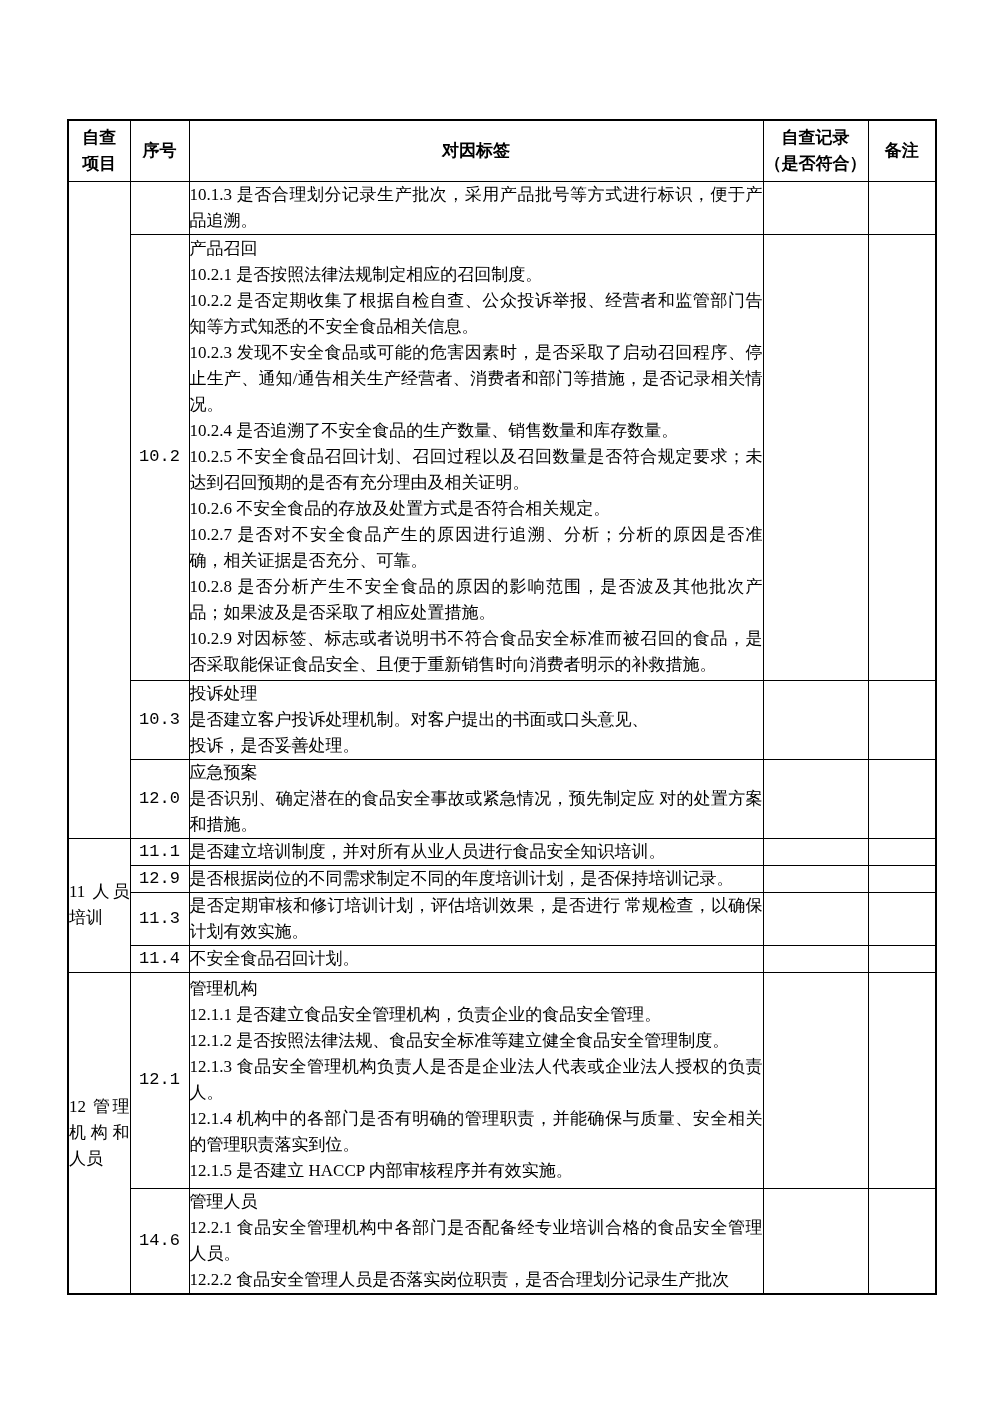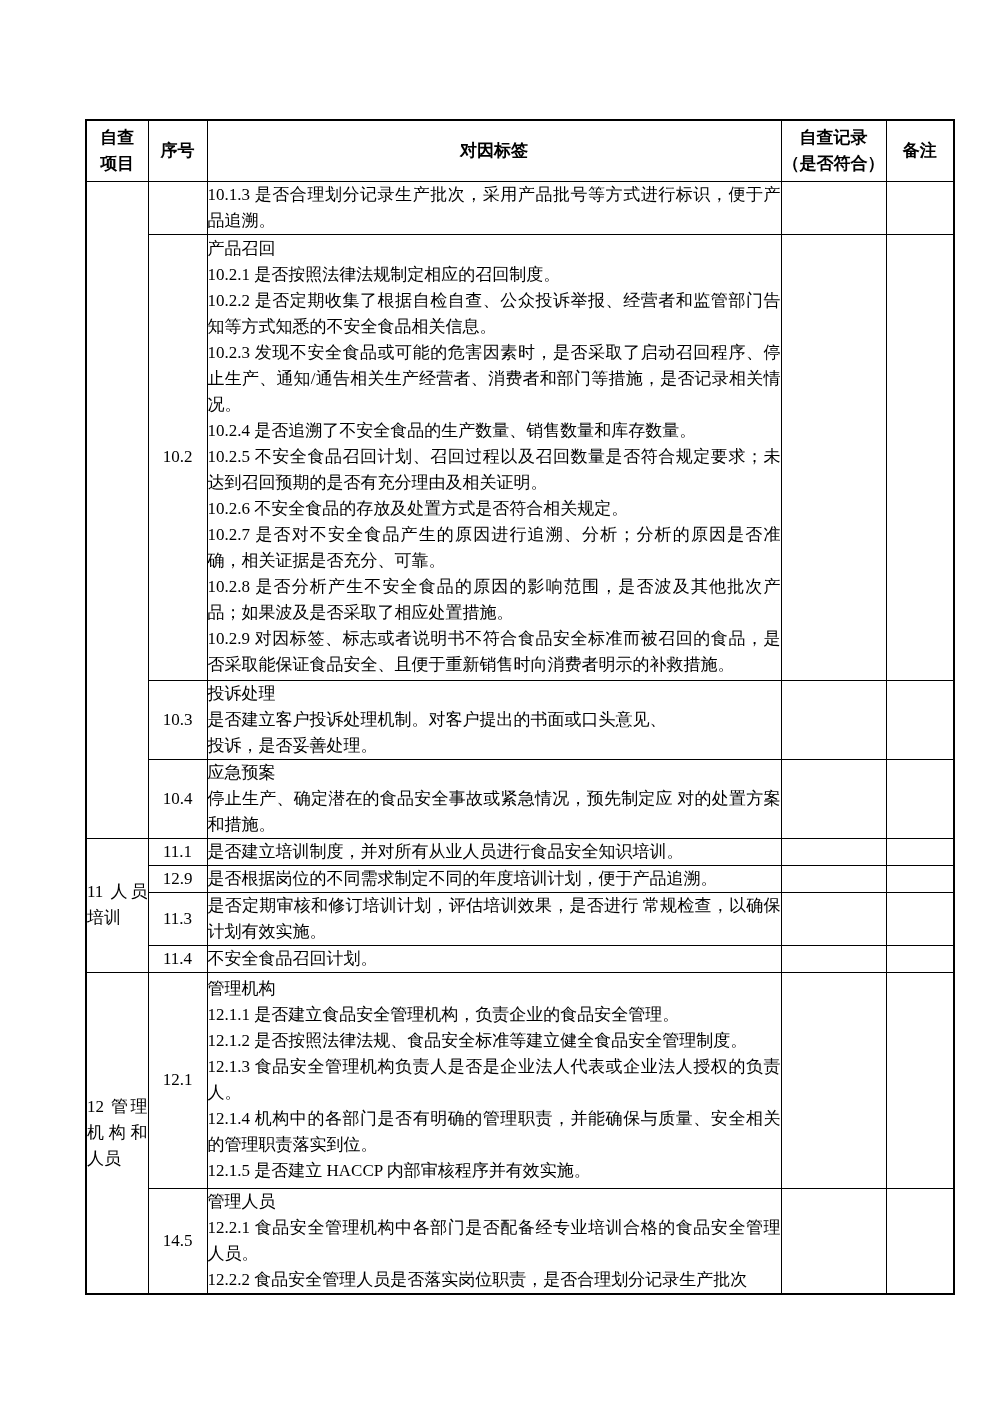--- a/index.html
+++ b/index.html
@@ -10,21 +10,21 @@
     color: #000000;
   }
   .sheet {
     position: relative;
     width: 1000px; height: 1414px;
     background: #ffffff;
     overflow: hidden;
   }
   table.checklist {
     position: absolute;
-    left: 85px; top: 119px;
+    left: 67px; top: 119px;
     width: 868px;
     border-collapse: collapse;
     table-layout: fixed;
     border: 2px solid #000000;
   }
   .checklist col.c-project { width: 62px; }
   .checklist col.c-no      { width: 59px; }
   .checklist col.c-content { width: 574px; }
   .checklist col.c-record  { width: 105px; }
   .checklist col.c-note    { width: 68px; }
@@ -51,21 +51,21 @@
   .rh105 { height: 105px; }
 
   .project-cell {
     text-align: justify;
     padding: 0 6px;
     vertical-align: middle;
   }
   .no-cell {
     text-align: center;
     vertical-align: middle;
-    font-family: Liberation Serif, serif;
+    font-family: Liberation Mono, monospace;
     font-size: 16px;
   }
   .content-cell {
     text-align: justify;
     padding: 0 8px;
     white-space: pre-wrap;
     vertical-align: middle;
     margin-top: 13px;
   }
   .record-cell, .note-cell { background: #ffffff; }
@@ -119,37 +119,37 @@
       </tr>
       <tr class="rh77">
         <td class="no-cell">10.3</td>
         <td class="content-cell">投诉处理
 是否建立客户投诉处理机制。对客户提出的书面或口头意见、
 投诉，是否妥善处理。</td>
         <td class="record-cell"></td>
         <td class="note-cell"></td>
       </tr>
       <tr class="rh77">
-        <td class="no-cell">10.4</td>
+        <td class="no-cell">12.0</td>
         <td class="content-cell">应急预案
-停止生产、确定潜在的食品安全事故或紧急情况，预先制定应 对的处置方案和措施。</td>
+是否识别、确定潜在的食品安全事故或紧急情况，预先制定应 对的处置方案和措施。</td>
         <td class="record-cell"></td>
         <td class="note-cell"></td>
       </tr>
 
       <tr class="rh26">
         <td class="project-cell" rowspan="4">11 人员培训</td>
         <td class="no-cell">11.1</td>
         <td class="content-cell">是否建立培训制度，并对所有从业人员进行食品安全知识培训。</td>
         <td class="record-cell"></td>
         <td class="note-cell"></td>
       </tr>
       <tr class="rh26">
         <td class="no-cell">12.9</td>
-        <td class="content-cell">是否根据岗位的不同需求制定不同的年度培训计划，便于产品追溯。</td>
+        <td class="content-cell">是否根据岗位的不同需求制定不同的年度培训计划，是否保持培训记录。</td>
         <td class="record-cell"></td>
         <td class="note-cell"></td>
       </tr>
       <tr class="rh52">
         <td class="no-cell">11.3</td>
         <td class="content-cell">是否定期审核和修订培训计划，评估培训效果，是否进行 常规检查，以确保计划有效实施。</td>
         <td class="record-cell"></td>
         <td class="note-cell"></td>
       </tr>
       <tr class="rh26">
@@ -165,21 +165,21 @@
         <td class="content-cell">管理机构
 12.1.1 是否建立食品安全管理机构，负责企业的食品安全管理。
 12.1.2 是否按照法律法规、食品安全标准等建立健全食品安全管理制度。
 12.1.3 食品安全管理机构负责人是否是企业法人代表或企业法人授权的负责人。
 12.1.4 机构中的各部门是否有明确的管理职责，并能确保与质量、安全相关的管理职责落实到位。
 12.1.5 是否建立 HACCP 内部审核程序并有效实施。</td>
         <td class="record-cell"></td>
         <td class="note-cell"></td>
       </tr>
       <tr class="rh105">
-        <td class="no-cell">14.5</td>
+        <td class="no-cell">14.6</td>
         <td class="content-cell">管理人员
 12.2.1 食品安全管理机构中各部门是否配备经专业培训合格的食品安全管理人员。
 12.2.2 食品安全管理人员是否落实岗位职责，是否合理划分记录生产批次</td>
         <td class="record-cell"></td>
         <td class="note-cell"></td>
       </tr>
     </tbody>
   </table>
 </div>
 

